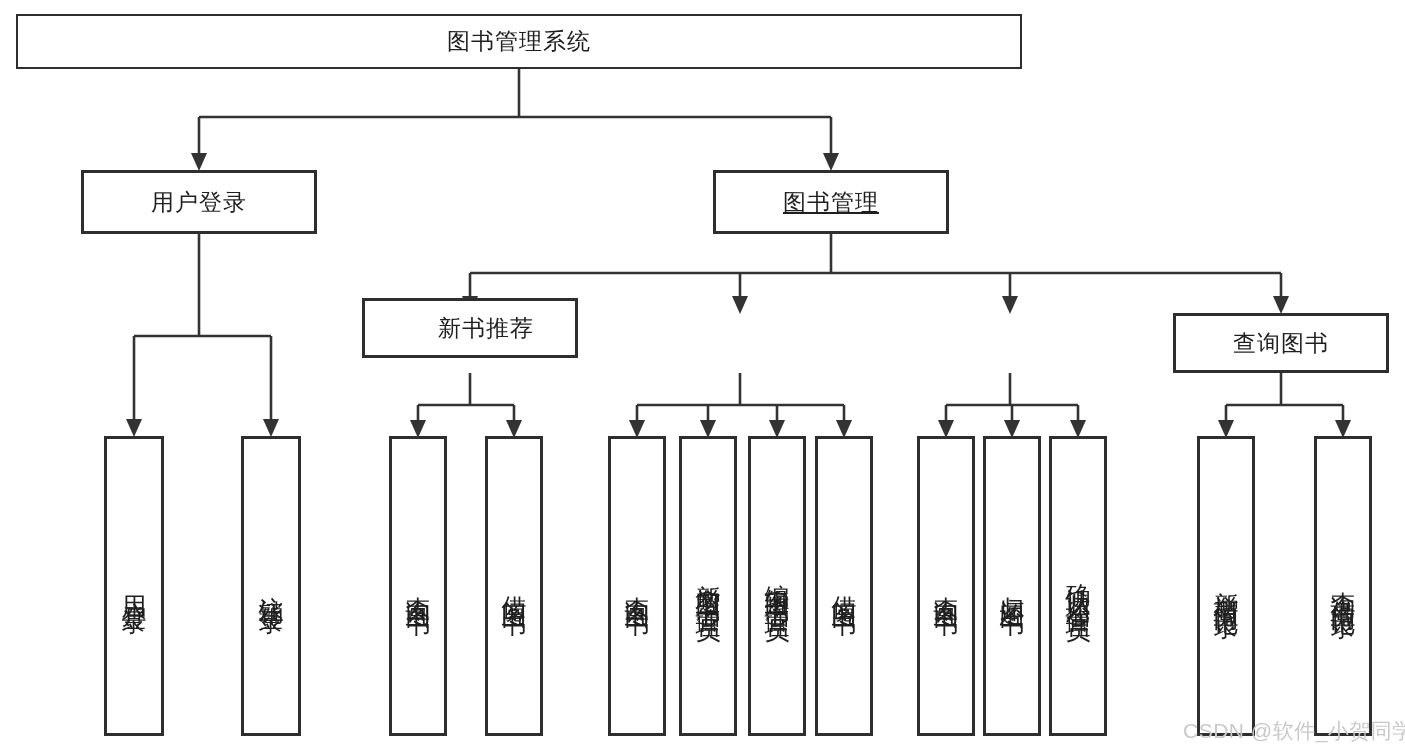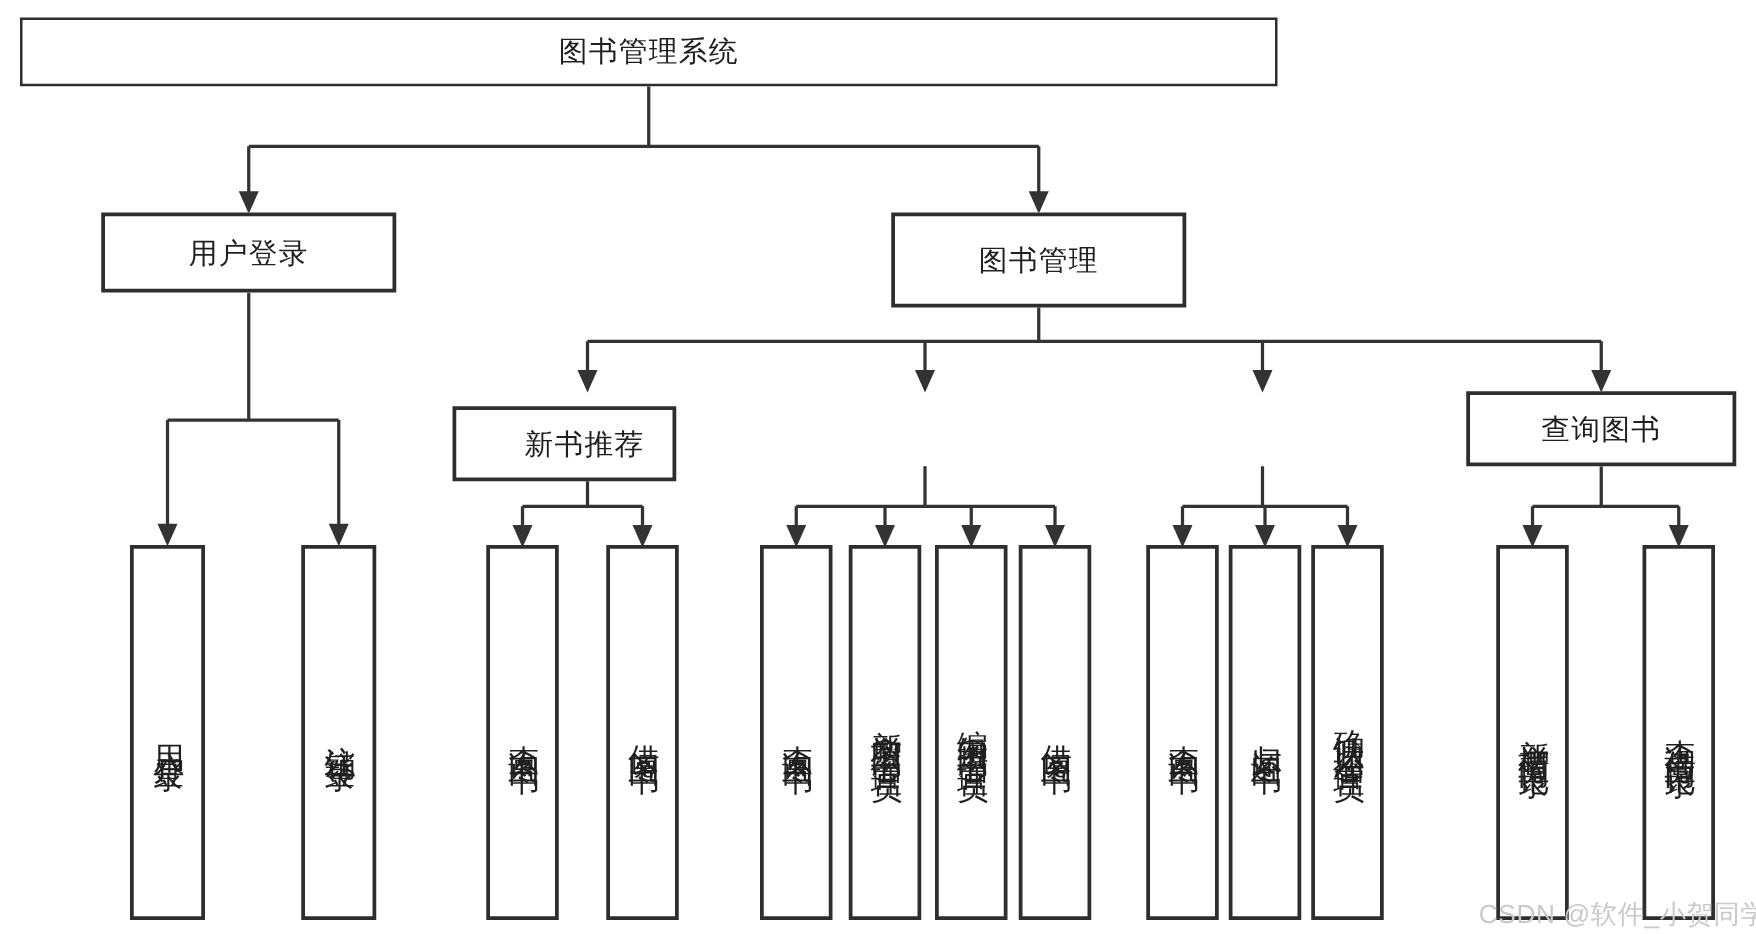--- a/index.html
+++ b/index.html
@@ -137,25 +137,25 @@
     <polygon class="ahead" points="1335,420 1351,420 1343,438"></polygon>
   </svg>
 
   <div class="hbox rootbox" style="left:16px; top:14px; width:1006px; height:55px;">
     <span>图书管理系统</span>
   </div>
 
   <div class="hbox" style="left:81px; top:170px; width:236px; height:64px;">
     <span>用户登录</span>
   </div>
-  <div class="hbox" style="left:713px; top:170px; width:236px; height:76px;">
+  <div class="hbox" style="left:713px; top:170px; width:236px; height:64px;text-decoration:underline;">
     <span>图书管理</span>
   </div>
 
-  <div class="hbox" style="left:362px; top:325px; width:179px; height:60px;padding-left:32px;">
+  <div class="hbox" style="left:362px; top:298px; width:216px; height:60px;padding-left:32px;">
     <span>新书推荐</span>
   </div>
   <div class="hbox" style="left:1173px; top:313px; width:216px; height:60px;">
     <span>查询图书</span>
   </div>
 
   <div class="vbox" style="left:104px; top:436px; width:60px; height:300px;">
     <span>用户登录</span>
   </div>
   <div class="vbox" style="left:241px; top:436px; width:60px; height:300px;">

